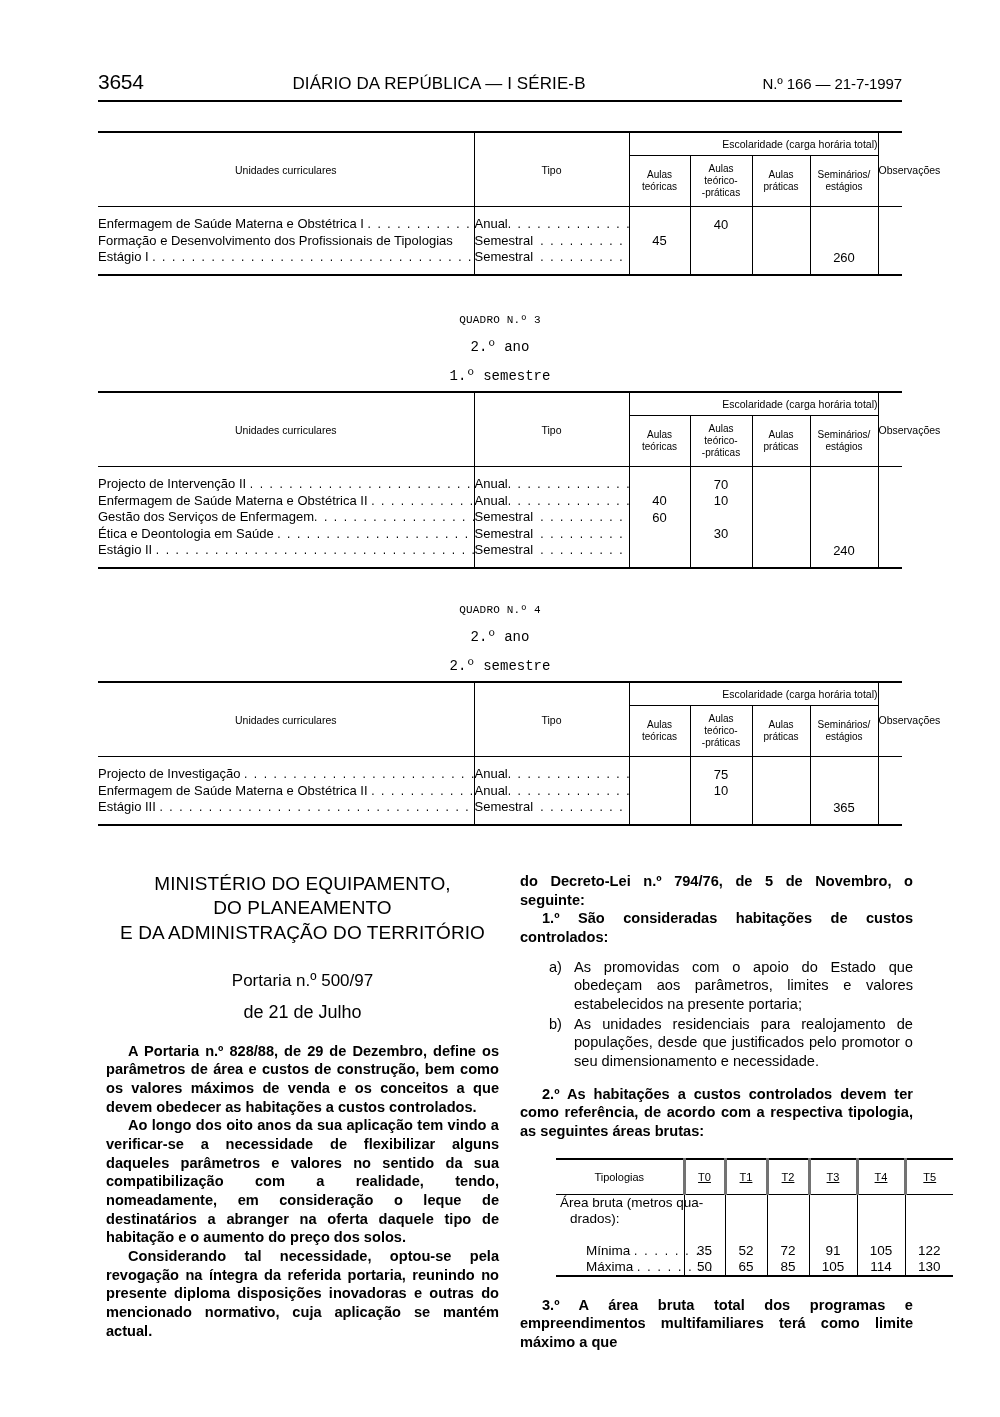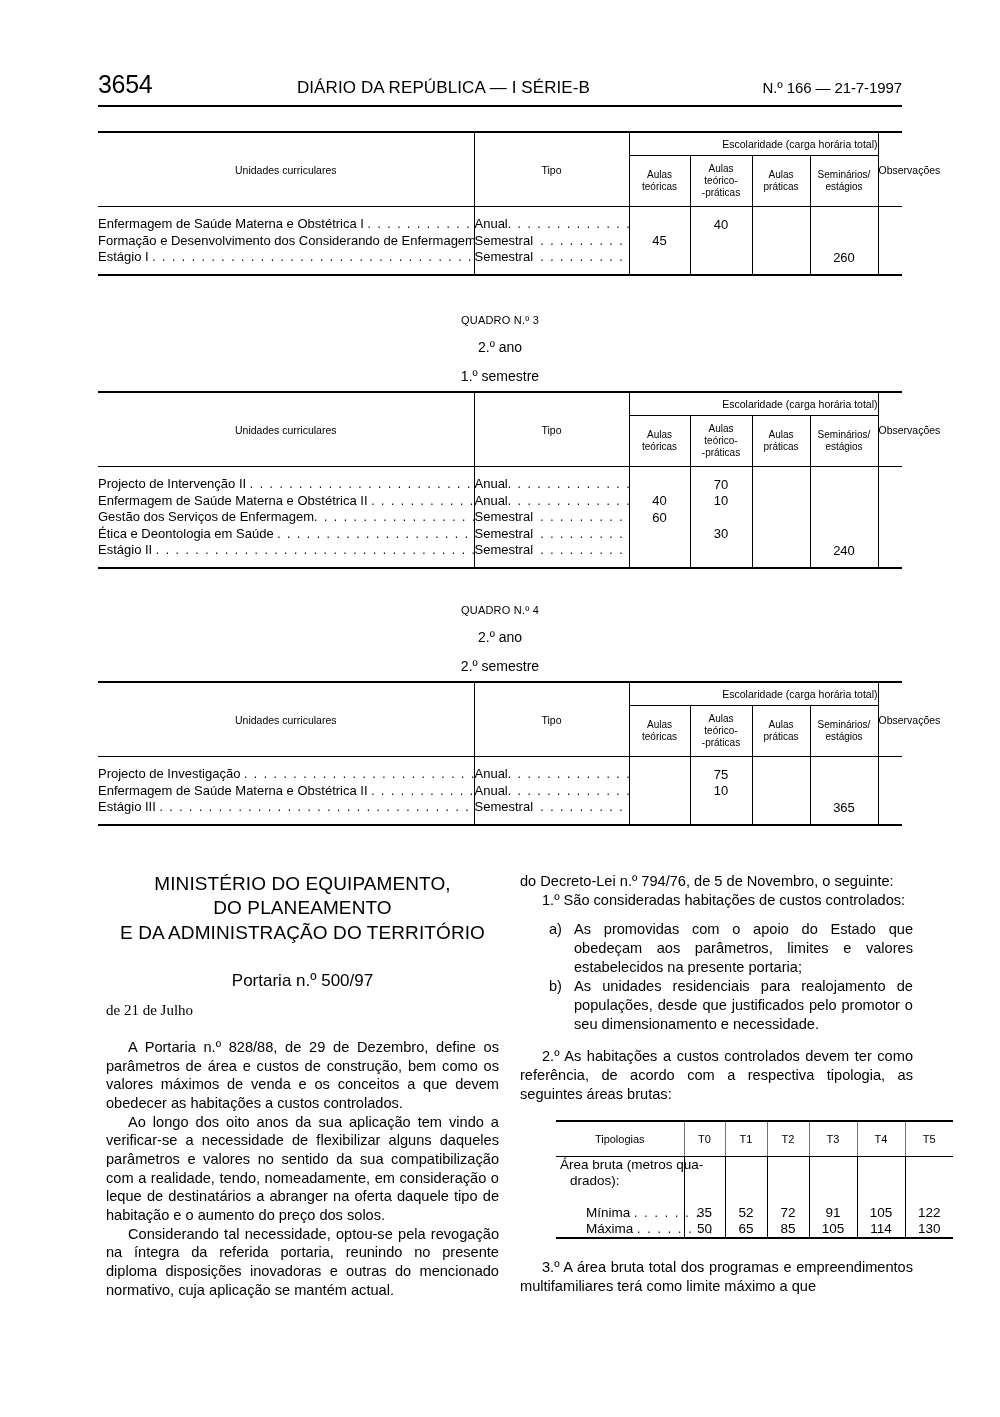--- a/index.html
+++ b/index.html
@@ -29,21 +29,21 @@
     left: 98px;
     top: 70px;
     width: 804px;
     display: flex;
     align-items: baseline;
     justify-content: space-between;
     border-bottom: 2px solid #000;
     padding-bottom: 6px;
   }
   .rh-folio {
-    font-size: 25px;
+    font-size: 21px;
     letter-spacing: -0.3px;
   }
   .rh-title {
     font-size: 17px;
     letter-spacing: 0.1px;
     position: relative;
     left: -14px;
   }
   .rh-issue {
     font-size: 15px;
@@ -110,20 +110,21 @@
   .body-first td { padding-top: 9px; }
   .body-last  td { padding-bottom: 8px; }
   .leader { letter-spacing: 1.6px; font-size: 12px; }
 
   
   .quadro-cap {
     position: absolute;
     width: 804px;
     left: 98px;
     text-align: center;
+    font-family: Liberation Mono, monospace;
   }
   .q-title { font-size: 11px; letter-spacing: 0.2px; }
   .q-sub   { font-size: 14px; }
 
   
   .col {
     position: absolute;
     width: 393px;
     top: 872px;
     font-size: 14.6px;
@@ -137,30 +138,31 @@
     font-size: 19px;
     line-height: 1.28;
     letter-spacing: 0.1px;
   }
   .portaria {
     text-align: center;
     font-size: 17px;
     margin-top: 25px;
   }
   .dedata {
-    font-size: 15px;
+    text-align: center;
+    font-size: 18px;
     margin-top: 9px;
-    font-family: Liberation Serif, serif;
   }
   p.just {
     margin: 0;
     text-align: justify;
     text-indent: 22px;
     text-justify: inter-word;
     hyphens: none;
+    font-weight: bold;
   }
   p.noindent { text-indent: 0; }
   .gap { height: 13px; }
 
   ol.alpha {
     margin: 11px 0 0 0;
     padding: 0 0 0 0;
     list-style: none;
   }
   ol.alpha li {
@@ -190,21 +192,21 @@
   }
   table.tip td, table.tip th { padding: 0; font-weight: normal; }
   .tip-rule-top td { border-top: 2.5px solid #000; margin-top: 48px; }
   .tip-hdr td {
     text-align: center;
     border-bottom: 1px solid #000;
     height: 34px;
     vertical-align: middle;
     font-size: 11px;
   }
-  .tip-hdr td + td { border-left: 1px solid #737373; }
+  .tip-hdr td + td { border-left: 3px solid #737373; text-decoration: underline; }
   .tip-body td {
     font-size: 13.5px;
     height: 16px;
     line-height: 16px;
     text-align: center;
   }
   .tip-body td + td { border-left: 1px solid #000; }
   .tip-body td.lbl { text-align: left; padding-left: 4px; white-space: nowrap; }
   .tip-pad-top td { padding-top: 10px; }
   .tip-pad-bot td { padding-bottom: 9px; }
@@ -264,21 +266,21 @@
       <tr class="body-row body-first">
         <td class="c-uc"><span>Enfermagem de Saúde Materna e Obstétrica I</span> <span class="leader">. . . . . . . . . . . . . .</span></td>
         <td class="c-tipo"><span>Anual</span><span class="leader">. . . . . . . . . . . . . . .</span></td>
         <td class="c-num"></td>
         <td class="c-num">40</td>
         <td class="c-num"></td>
         <td class="c-num"></td>
         <td class="c-obs"></td>
       </tr>
       <tr class="body-row">
-        <td class="c-uc"><span>Formação e Desenvolvimento dos Considerando de Enfermagem</span> <span class="leader"></span></td>
+        <td class="c-uc"><span>Formação e Desenvolvimento dos Profissionais de Tipologias</span> <span class="leader"></span></td>
         <td class="c-tipo"><span>Semestral</span>&nbsp;&nbsp;<span class="leader">. . . . . . . . . . .</span></td>
         <td class="c-num">45</td>
         <td class="c-num"></td>
         <td class="c-num"></td>
         <td class="c-num"></td>
         <td class="c-obs"></td>
       </tr>
       <tr class="body-row body-last rule-bottom-double">
         <td class="c-uc"><span>Estágio I</span> <span class="leader">. . . . . . . . . . . . . . . . . . . . . . . . . . . . . . . . . . . . . . . . . .</span></td>
         <td class="c-tipo"><span>Semestral</span>&nbsp;&nbsp;<span class="leader">. . . . . . . . . . .</span></td>

